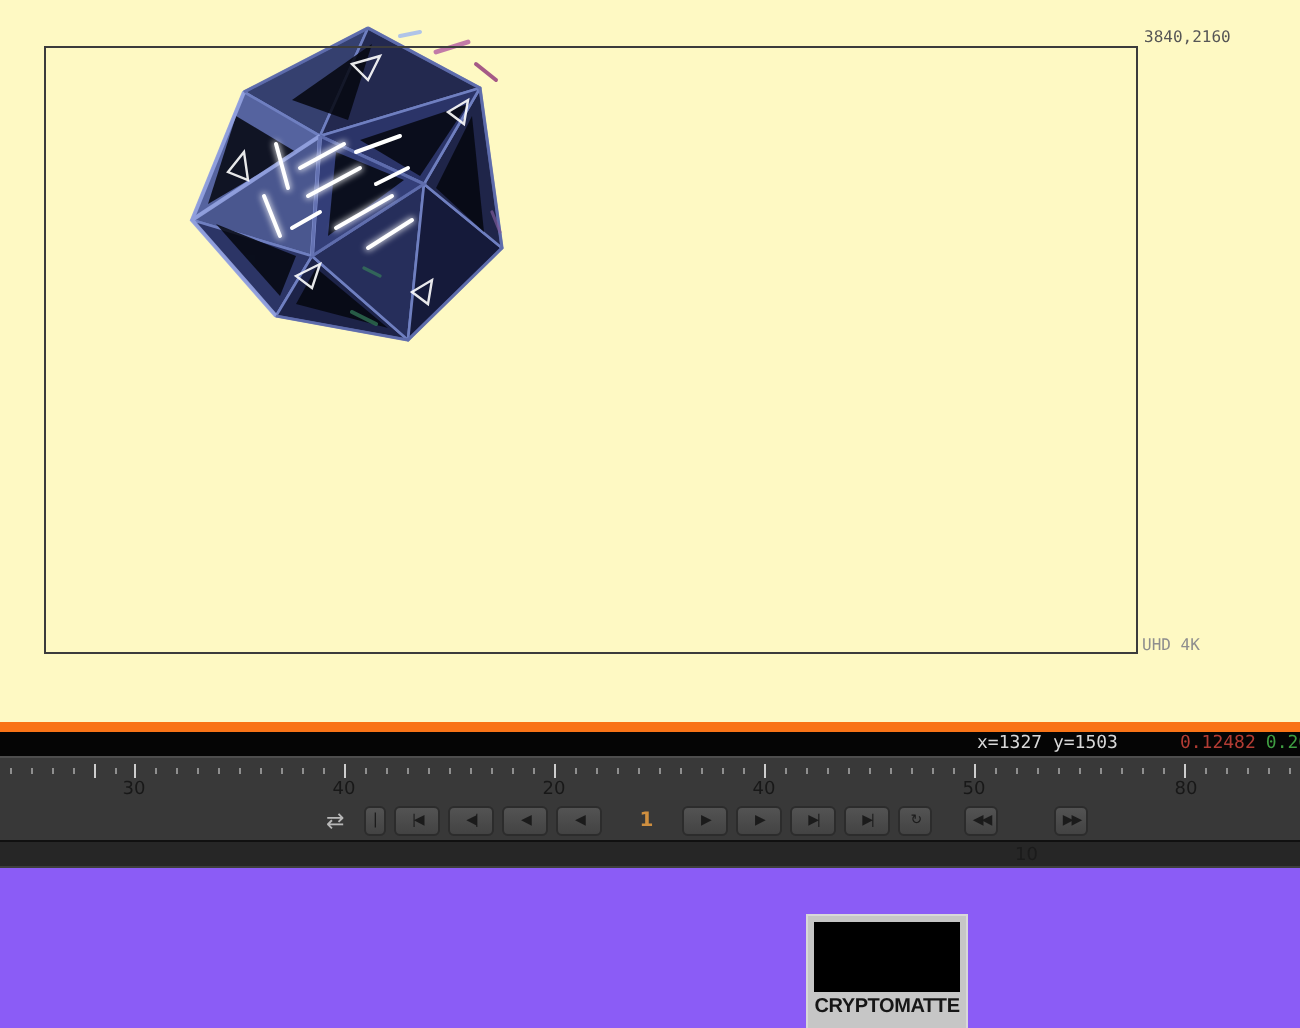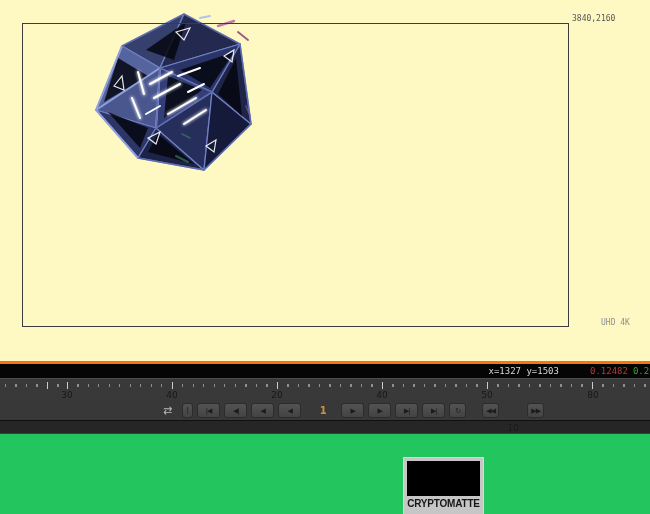--- a/index.html
+++ b/index.html
@@ -5,26 +5,26 @@
   * { margin:0; padding:0; box-sizing:border-box; }
   html,body { width:650px; height:514px; overflow:hidden; background:#000;
               font-family:"DejaVu Sans", sans-serif; }
 
   
   #viewer { position:relative; width:650px; height:361px; background:#fef9c3; overflow:hidden; }
   .format-rect { position:absolute; left:22px; top:23px; width:547px; height:304px;
                  border:1px solid #3c3c3c; }
   .res-label { position:absolute; left:572px; top:14px; font:8px "DejaVu Sans Mono", monospace;
                color:#565656; letter-spacing:0; }
-  .fmt-label { position:absolute; left:601px; top:318px; font:8px "DejaVu Sans Mono", monospace;
+  .fmt-label { position:absolute; left:571px; top:318px; font:8px "DejaVu Sans Mono", monospace;
                color:#8e8e8e; }
   .render-svg { position:absolute; left:88px; top:6px; }
 
   
-  #statusbar { width:650px; height:17px; background:#050505; border-top:3px solid #f97316;
+  #statusbar { width:650px; height:17px; background:#050505; border-top:5px solid #f97316;
                display:flex; align-items:center; justify-content:flex-end; overflow:hidden;
                font:9px "DejaVu Sans Mono", monospace; }
   #statusbar .coords { color:#d8d8d8; margin-right:31px; }
   #statusbar .val-red { color:var(--value-red,#b33c34); margin-right:5px;text-align:right; }
   #statusbar .val-green { color:var(--value-green,#3f9e42); margin-right:-10px; }
 
   
   #ruler { position:relative; width:650px; height:22px; background:#393939;
            border-top:1px solid #4d4d4d; overflow:hidden;padding-left:48px; }
   #ruler .ticks-minor { position:absolute; left:0; right:0; top:5px; height:3px;
@@ -46,21 +46,21 @@
   .tbtn.narrow { min-width:11px; font-size:8px; letter-spacing:0; }
   .tbtn.small { min-width:17px; }
   .frame-current { min-width:24px; margin:0 6px; text-align:center;
                    color:var(--accent-orange,#cf8f3f); font-size:10px; font-weight:bold; }
   .incr-field { min-width:20px; margin-right:4px; text-align:center; color:#1b1b1b; font-size:9px;margin-top:35px; }
   .gap-left { margin-left:12px; }
 
   
   #strip { width:650px; height:14px; background:#262626; border-top:1px solid #101010;
            border-bottom:1px solid #3e3e3e; }
-  #nodepanel { position:relative; width:650px; height:80px; background:#22c55e; overflow:hidden; }
+  #nodepanel { position:relative; width:650px; height:80px; background:#8b5cf6; overflow:hidden; }
   .node { position:absolute; left:403px; top:23px; width:81px; height:64px;
           background:#c6c6c6; border:1px solid #d8d8d8; padding:3px 3px 0 3px; }
   .node .thumb { width:73px; height:35px; background:#000; }
   .node .nlabel { width:73px; text-align:center; margin-top:2px;
                   font:bold 10px "Liberation Sans", sans-serif; letter-spacing:-0.2px; color:#161616; }
 </style>
 </head>
 <body>
 
 <div id="viewer">

